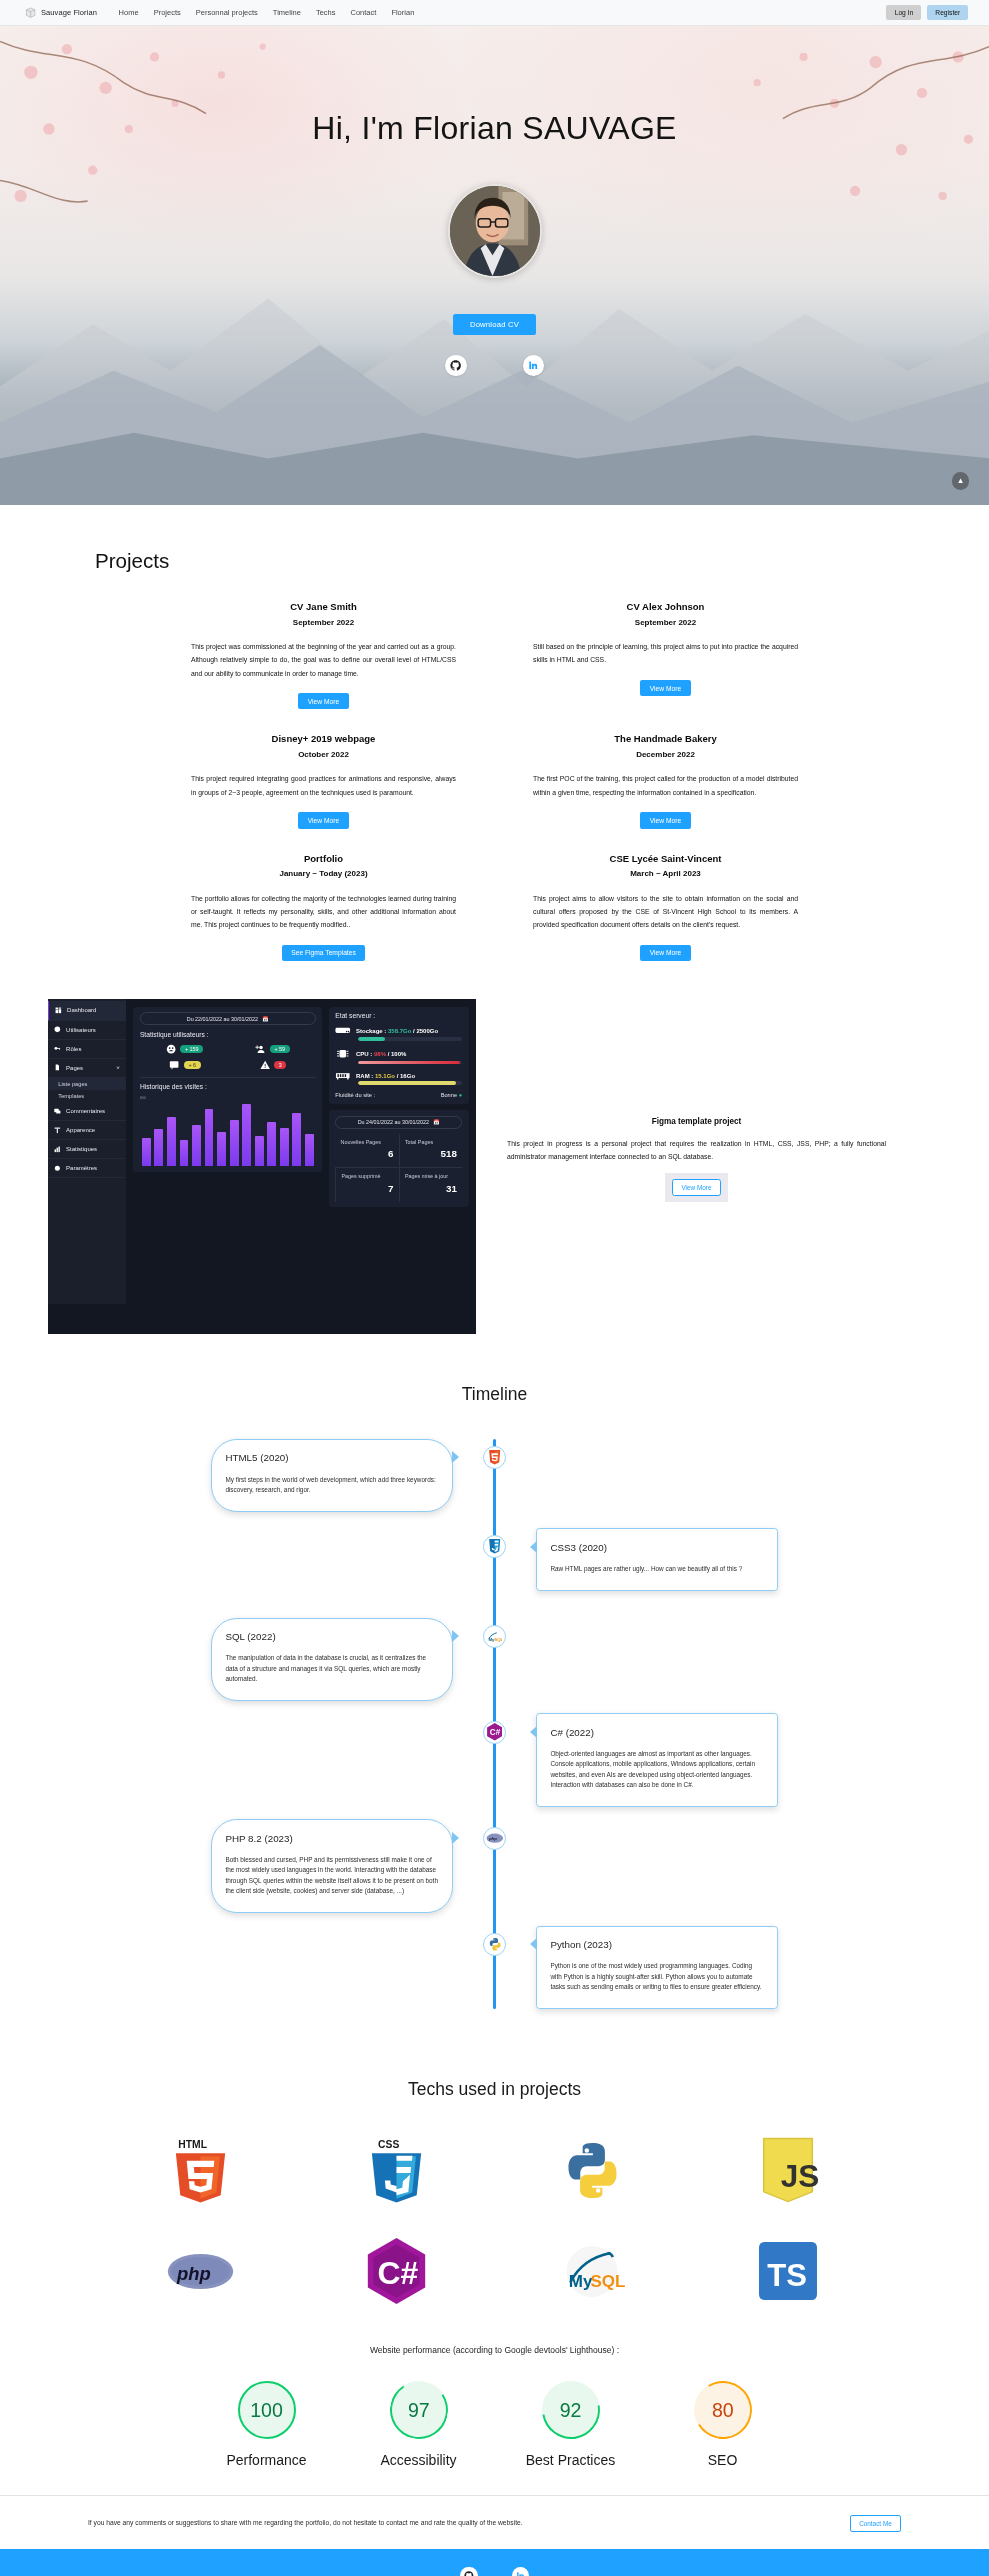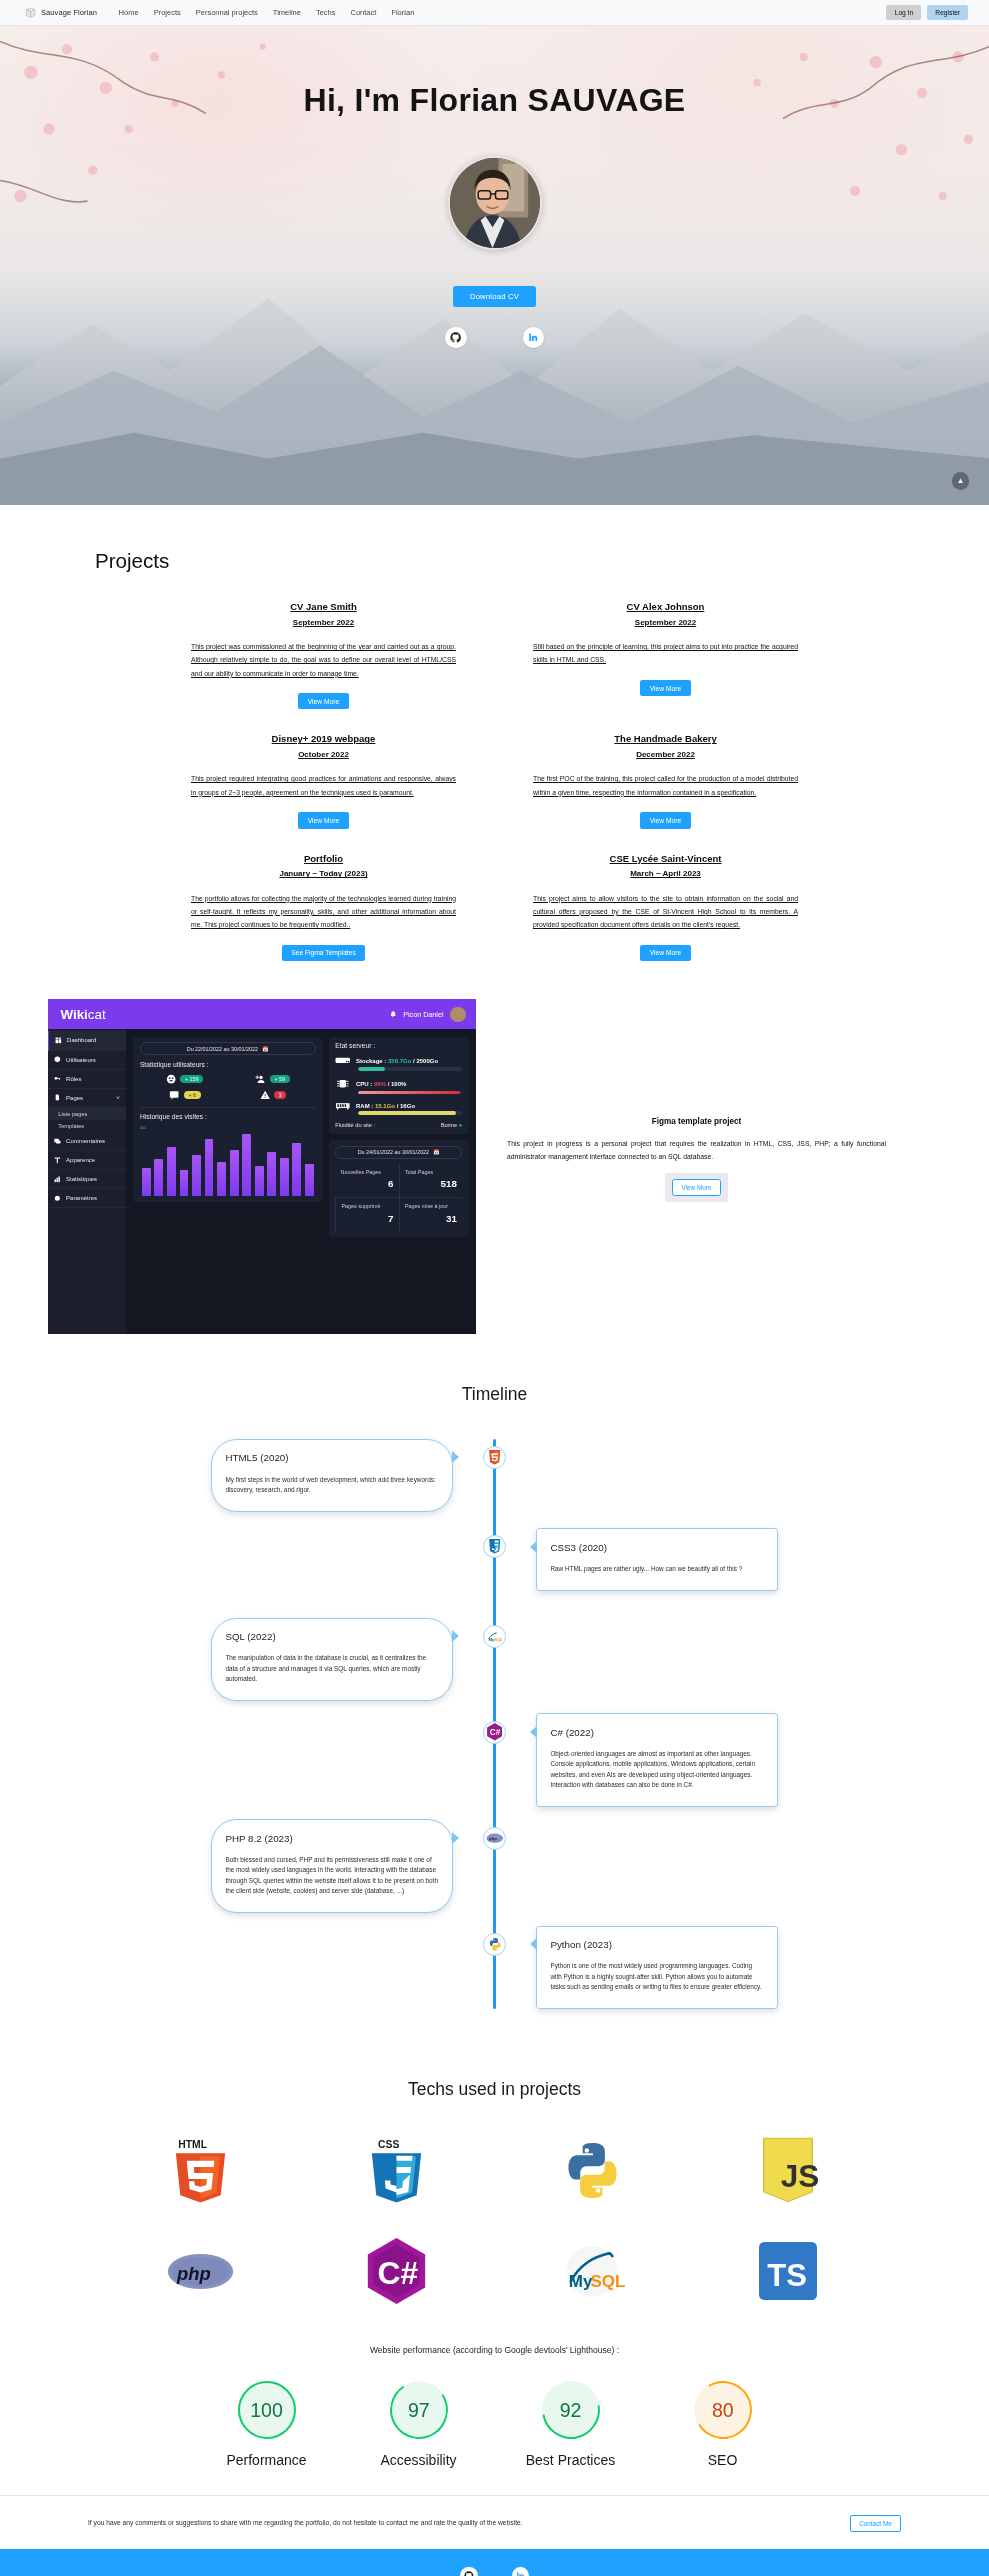--- a/index.html
+++ b/index.html
@@ -52,23 +52,23 @@
       radial-gradient(ellipse 361px 216px at 22% 16%, rgba(247,214,214,.55), rgba(247,214,214,0) 70%),
       radial-gradient(ellipse 464px 268px at 78% 10%, rgba(246,219,217,.45), rgba(246,219,217,0) 70%),
       linear-gradient(180deg, #f6eeec 0%, #f3ebe9 30%, #e9e7e6 52%, #cdd3d8 66%, #9aa6b0 80%, #8e9aa6 100%);
   }
   .hero-mountains {
     position: absolute; left: 0; right: 0; bottom: 0; height: 289px;
   }
   .hero-title {
     position: relative;
     text-align: center;
-    padding-top: 56px;
+    padding-top: 84px;
     font-size: 32px;
-    font-weight: 700;
+    font-weight: 400;
     color: #141414;
     letter-spacing: 0.3px;
   }
   .hero-avatar {
     position: relative;
     margin: 37px auto 0;
     width: 94px; height: 94px;
     border-radius: 50%;
     overflow: hidden;
     border: 2.1px solid rgba(255,255,255,.85);
@@ -123,21 +123,21 @@
     color: #111;
     margin-left: 95px;
     margin-bottom: 28px;
   }
   .proj-grid {
     display: grid;
     grid-template-columns: 1fr 1fr;
     column-gap: 77px;
     padding: 0 191px;
   }
-  .proj-card { padding-bottom: 24px; text-decoration: underline; }
+  .proj-card { padding-bottom: 24px; }
   .proj-title { text-align: center; font-size: 9.5px; font-weight: bold; color: #0a0a0a; }
   .proj-date { text-align: center; font-size: 8px; font-weight: bold; color: #0a0a0a; margin-top: 5.7px; }
   .proj-desc {
     margin-top: 13.4px;
     font-size: 6.8px;
     line-height: 1.95;
     color: #111;
     text-align: justify;
   }
   .proj-btn-wrap { text-align: center; margin-top: 13.4px; }
@@ -463,32 +463,20 @@
       <div class="proj-desc">This project aims to allow visitors to the site to obtain information on the social and cultural offers proposed by the CSE of St-Vincent High School to its members. A provided specification document offers details on the client's request.</div>
       <div class="proj-btn-wrap"><button class="btn-view">View More</button></div>
     </div>
 
   </div>
 </div>
 
 <div class="personal">
 
   <div class="wikicat-shot">
-    <div class="wk-topbar">
-      <div class="wk-logo"><b>Wiki</b><span>cat</span></div>
-      <div class="wk-user">
-        <span>
-          <svg width="7.7" height="7.7" viewBox="0 0 24 24" fill="#fff">
-              <path d="M12 22a2.3 2.3 0 0 0 2.3-2.2H9.7A2.3 2.3 0 0 0 12 22zm7-6v-5.2c0-3.2-1.7-5.8-4.6-6.5v-.7a1.4 1.4 0 1 0-2.8 0v.7C8.7 5 7 7.6 7 10.8V16l-2 2v1h16v-1z"></path>
-            </svg>
-        </span>
-        <span>Picon Daniel</span>
-        <span class="wk-ava"></span>
-      </div>
-    </div>
     <div class="wk-body">
       <div class="wk-side">
         <div class="wk-item active">
           <svg class="wk-ico" viewBox="0 0 24 24" fill="#fff">
               <rect x="2" y="2" width="9" height="7"></rect>
               <rect x="13" y="2" width="9" height="4"></rect>
               <rect x="2" y="11" width="9" height="11"></rect>
               <rect x="13" y="8" width="9" height="14"></rect>
             </svg>
           <span>Dashboard</span>

